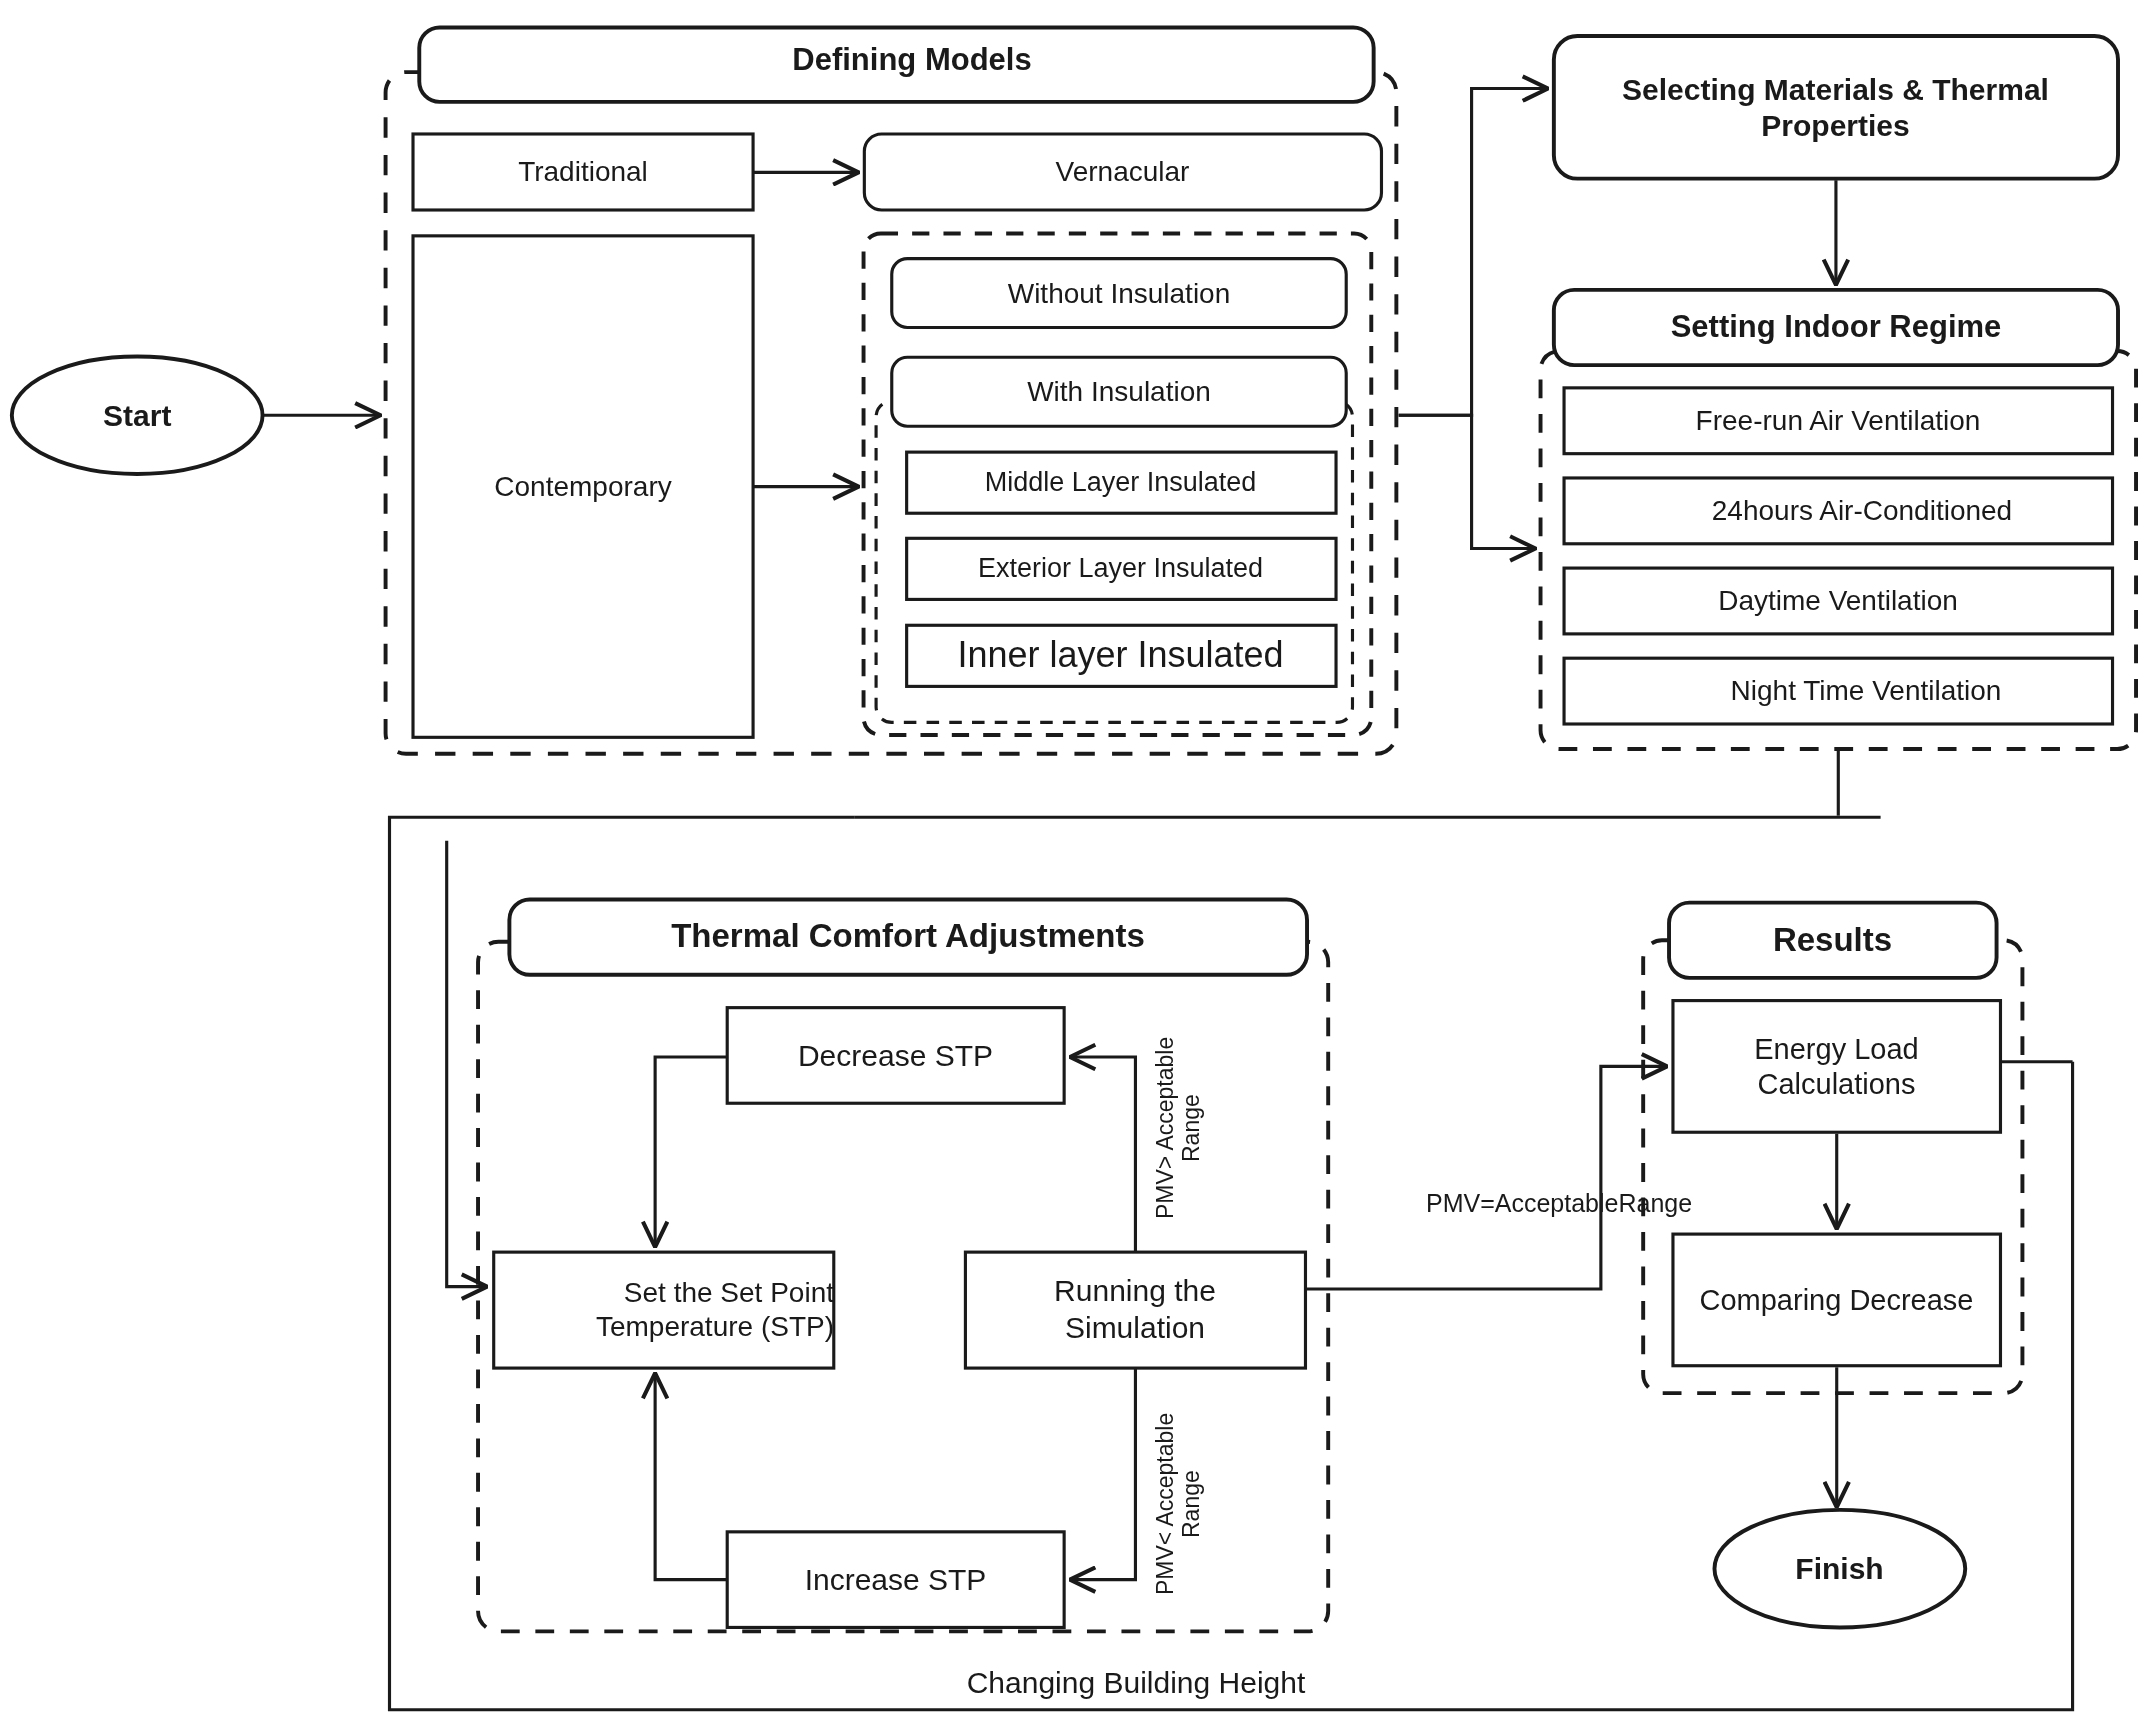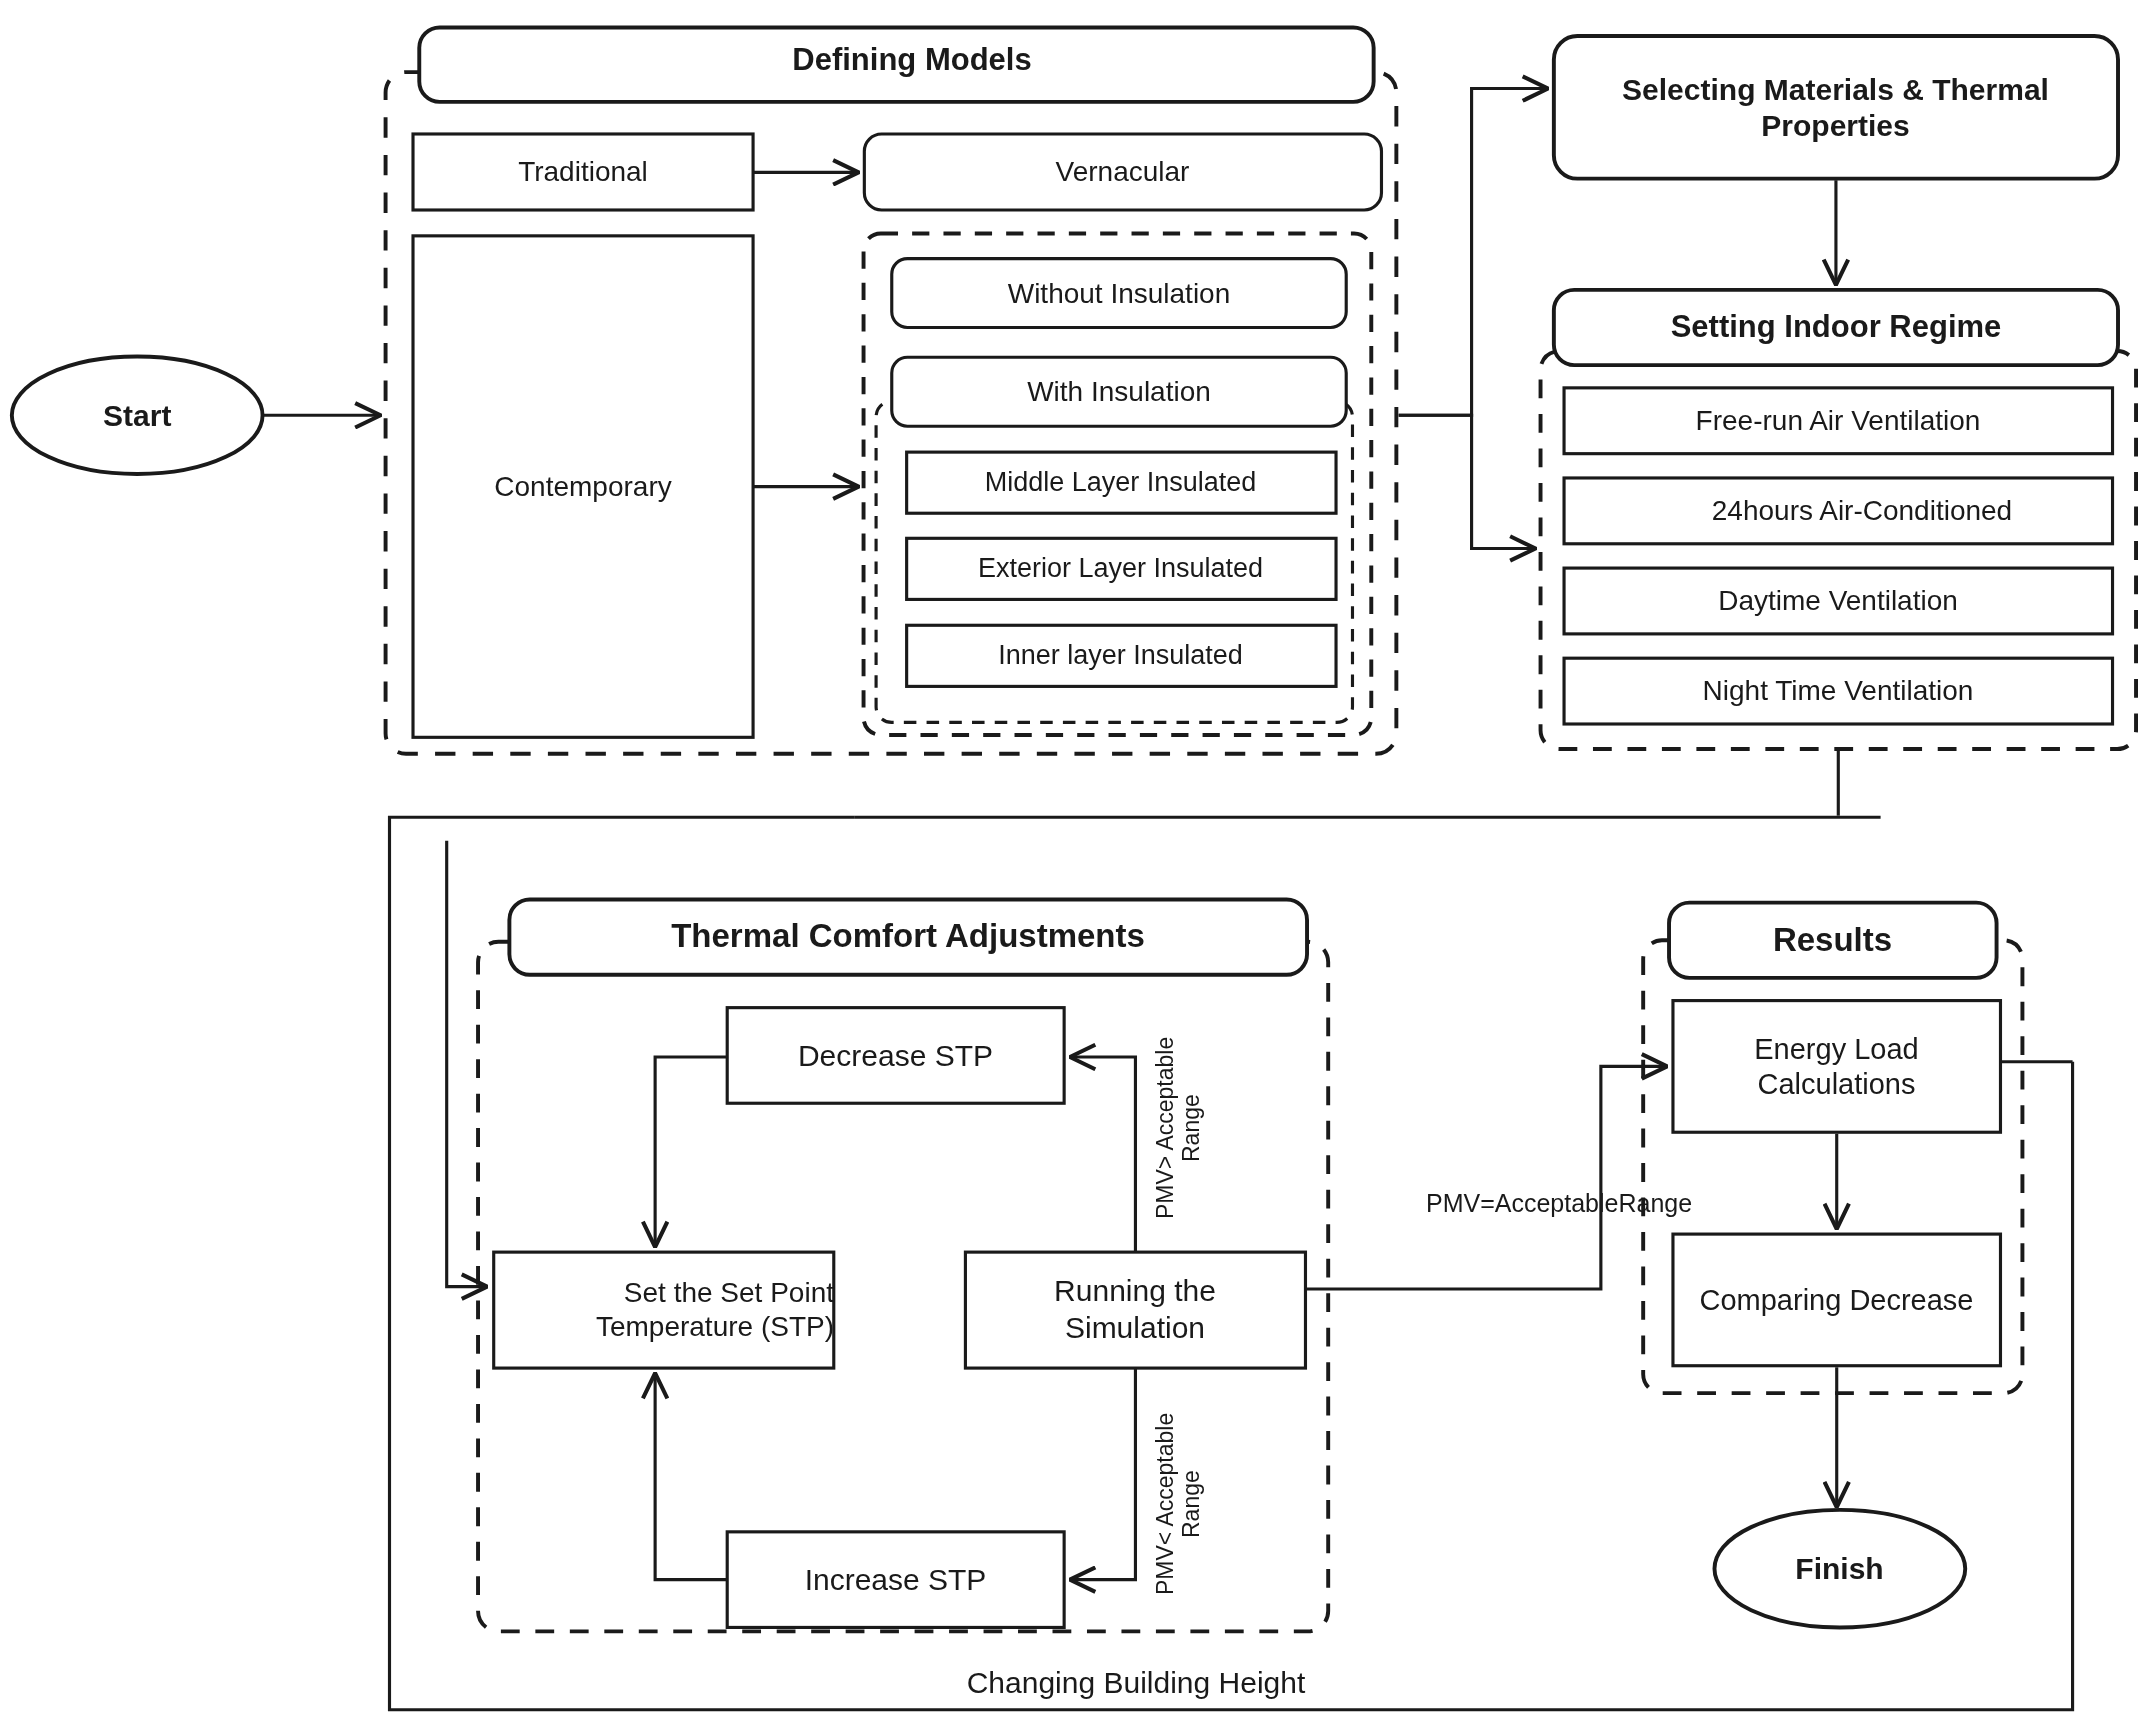--- a/index.html
+++ b/index.html
@@ -155,29 +155,29 @@
   <div class="nodeLabel bold" style="left:419px;top:23px;width:954px;height:74px;font-size:31px;margin-left:16px;">Defining Models</div>
 
   <div class="nodeLabel" style="left:413px;top:134px;width:340px;height:76px;font-size:28px;">Traditional</div>
   <div class="nodeLabel" style="left:864px;top:134px;width:517px;height:76px;font-size:28px;">Vernacular</div>
   <div class="nodeLabel" style="left:413px;top:236px;width:340px;height:501px;font-size:28px;">Contemporary</div>
 
   <div class="nodeLabel" style="left:892px;top:259px;width:454px;height:69px;font-size:28px;">Without Insulation</div>
   <div class="nodeLabel" style="left:892px;top:357px;width:454px;height:69px;font-size:28px;">With Insulation</div>
   <div class="nodeLabel" style="left:906px;top:452px;width:429px;height:61px;font-size:27px;">Middle Layer Insulated</div>
   <div class="nodeLabel" style="left:906px;top:538px;width:429px;height:61px;font-size:27px;">Exterior Layer Insulated</div>
-  <div class="nodeLabel" style="left:906px;top:625px;width:429px;height:61px;font-size:27px;">Inner layer Insulated</div>
+  <div class="nodeLabel" style="left:906px;top:625px;width:429px;height:61px;font-size:36px;">Inner layer Insulated</div>
 
   <div class="nodeLabel bold" style="left:1569px;top:36px;width:533px;height:143px;font-size:30px;">Selecting Materials &amp; Thermal Properties</div>
 
   <div class="nodeLabel bold" style="left:1554px;top:290px;width:564px;height:75px;font-size:31px;">Setting Indoor Regime</div>
   <div class="nodeLabel" style="left:1564px;top:388px;width:548px;height:66px;font-size:28px;">Free-run Air Ventilation</div>
   <div class="nodeLabel" style="left:1564px;top:478px;width:548px;height:66px;font-size:28px;padding-left:24px;">24hours Air-Conditioned</div>
   <div class="nodeLabel" style="left:1564px;top:568px;width:548px;height:66px;font-size:28px;">Daytime Ventilation</div>
-  <div class="nodeLabel" style="left:1564px;top:658px;width:548px;height:66px;font-size:28px;">Night Time Ventilation</div>
+  <div class="nodeLabel" style="left:1564px;top:658px;width:548px;height:66px;font-size:28px;padding-left:28px;">Night Time Ventilation</div>
 
   <div class="nodeLabel bold" style="left:509px;top:899px;width:798px;height:75px;font-size:33px;">Thermal Comfort Adjustments</div>
   <div class="nodeLabel" style="left:727px;top:1008px;width:337px;height:96px;font-size:30px;">Decrease STP</div>
   <div class="nodeLabel" style="left:727px;top:1532px;width:337px;height:96px;font-size:30px;">Increase STP</div>
 
   <div style="position:absolute;left:494px;top:1252px;width:340px;height:116px;display:flex;flex-direction:column;align-items:flex-end;justify-content:center;font-size:28px;color:#1a1a1a;line-height:1.22;">
     <span>Set the Set Point</span>
     <span>Temperature (STP)</span>
   </div>
 

